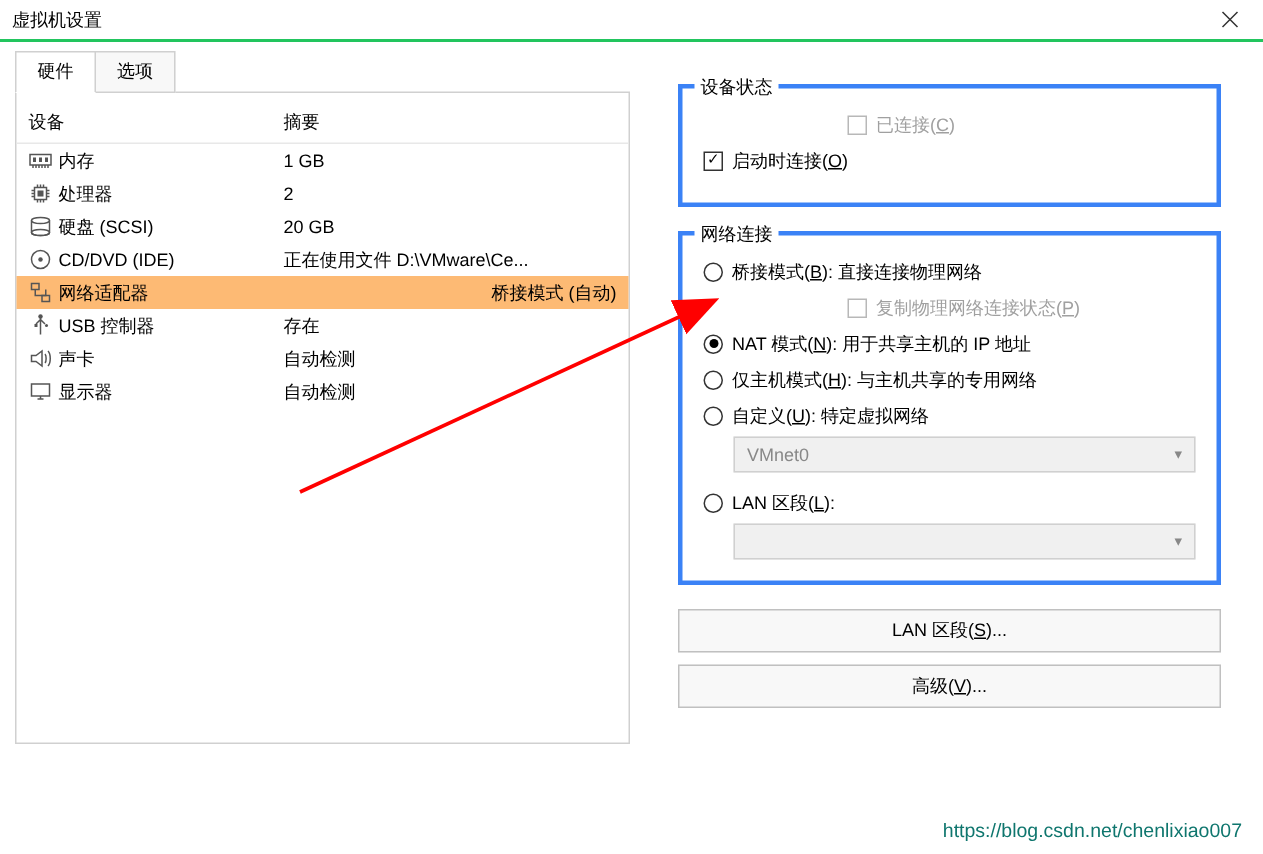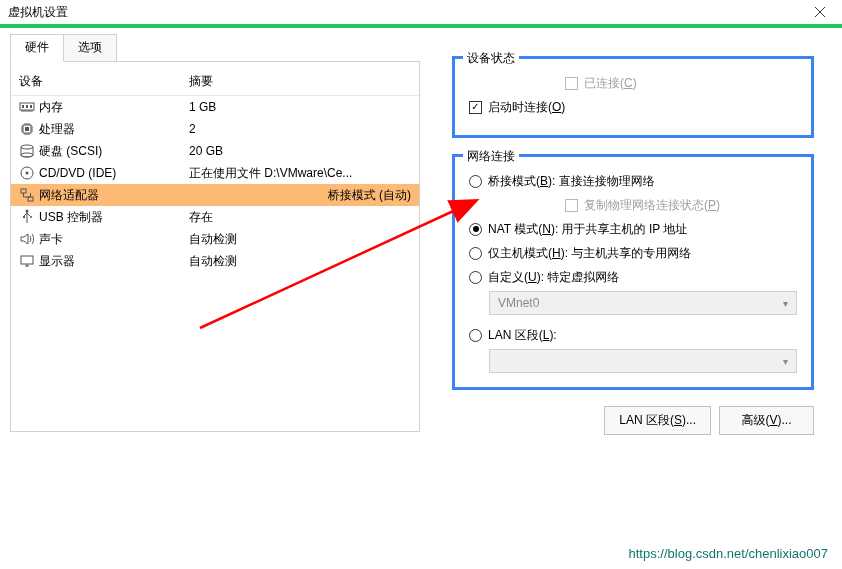--- a/index.html
+++ b/index.html
@@ -12,21 +12,21 @@
       height: 569px;
       position: relative;
       overflow: hidden;
     }
     .titlebar {
       height: 28px;
       display: flex;
       align-items: center;
       justify-content: space-between;
       padding: 0 0 0 8px;
-      border-bottom: 4px solid #22c55e;
+      border-bottom: 2px solid #22c55e;
     }
     .titlebar-title { font-size: 12px; }
     .close-btn {
       width: 45px; height: 28px;
       display: flex; align-items: center; justify-content: center;
       font-size: 14px;
     }
     .content {
       display: flex;
       padding: 6px 10px 0 10px;
@@ -49,21 +49,21 @@
     .tab.active {
       border-bottom: 1px solid #fff;
       z-index: 3;
     }
     .tab.inactive {
       background: #f8f8f8;
     }
     .tab-body {
       border: 1px solid #d0d0d0;
       margin-top: -1px;
-      height: 371px;
+      height: 435px;
       padding: 8px 0 0 0;
       position: relative;
       z-index: 1;
       background: #fff;
     }
     .dev-header {
       display: flex;
       padding: 3px 8px 5px 8px;
       border-bottom: 1px solid #e8e8e8;
       font-size: 12px;
@@ -166,20 +166,21 @@
       margin-top: 4px;
       margin-left: 20px;
       width: calc(100% - 20px);
     }
     .combo .chev { color: #888; font-size: 10px; }
     .btn-row {
       display: flex;
       justify-content: flex-end;
       gap: 8px;
       margin-top: 12px;
+      flex-direction: column;
     }
     .btn {
       border: 1px solid #c0c0c0;
       background: #f8f8f8;
       padding: 5px 14px;
       min-width: 95px;
       text-align: center;
     }
     .arrow-svg {
       position: absolute;

